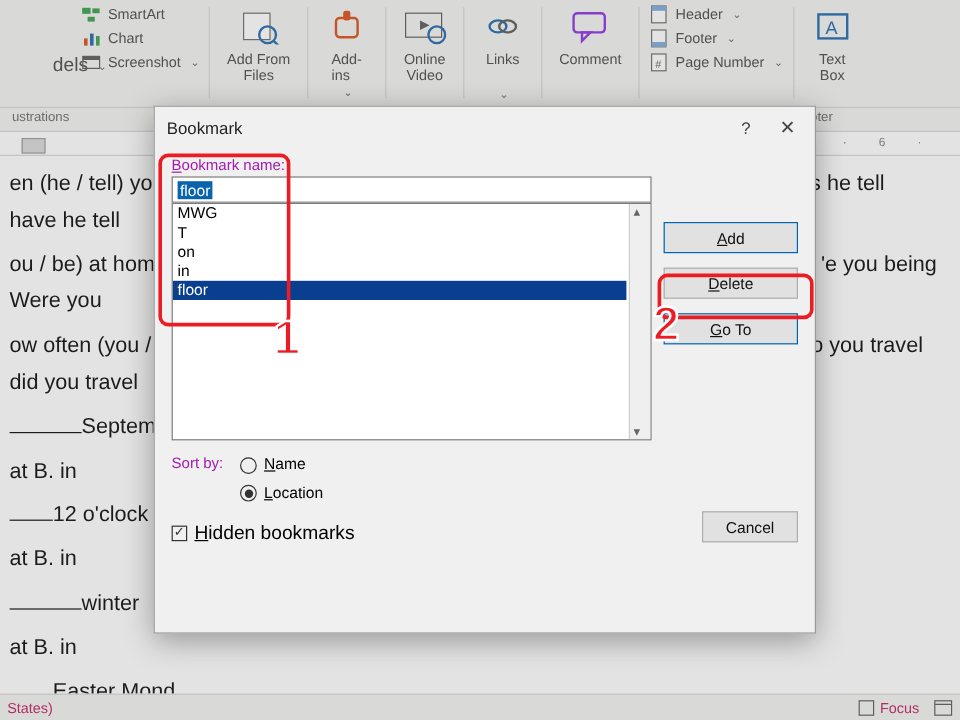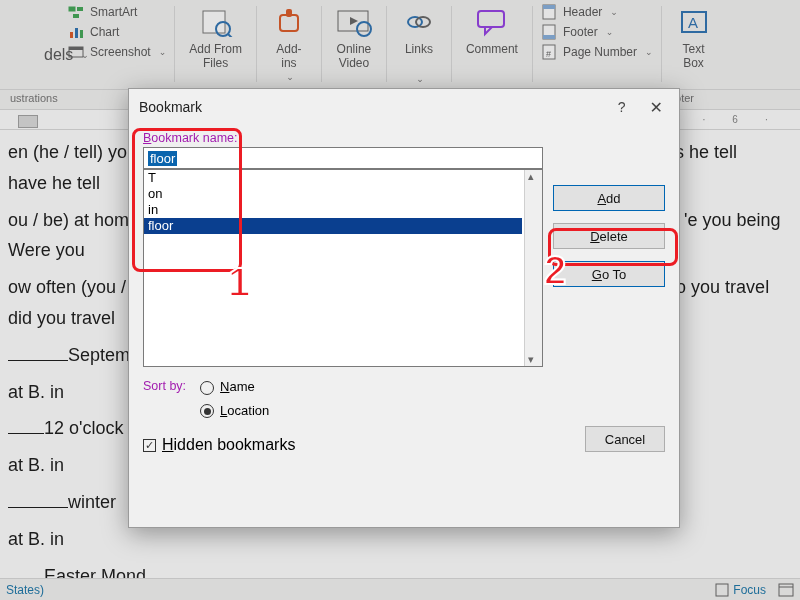--- a/index.html
+++ b/index.html
@@ -20,21 +20,21 @@
   .group-label { padding:2px 10px; }
 
   .ruler { position:absolute; top:112px; left:0; right:0; height:18px; background:#fff; border-bottom:1px solid #d6d6d6; }
   .ruler::before { content:""; position:absolute; left:18px; top:3px; width:18px; height:11px; background:#d8d8d8; border:1px solid #999; }
   .ruler-right { position:absolute; right:20px; top:2px; font-size:10px; color:#777; letter-spacing:12px; }
 
   .doc { position:absolute; top:132px; left:0; right:0; bottom:22px; font-family:"Times New Roman",serif; font-size:18px; color:#000; padding:6px 10px 0 8px; line-height:1.6; }
   .doc .blank { display:inline-block; border-bottom:1px solid #000; width:60px; height:14px; vertical-align:baseline;}
   .doc p { margin:0 0 8px 0; }
 
-  .statusbar { position:absolute; bottom:0; left:0; right:0; height:22px; background:#f3f2f1; border-top:1px solid #d6d6d6; display:flex; align-items:center; font-size:12px; color:#0369a1; padding:0 6px; justify-content:space-between;text-align:right;}
+  .statusbar { position:absolute; bottom:0; left:0; right:0; height:22px; background:#f3f2f1; border-top:1px solid #d6d6d6; display:flex; align-items:center; font-size:12px; color:#be185d; padding:0 6px; justify-content:space-between;text-align:right;}
   .status-right { display:flex; align-items:center; gap:12px; }
   .focus-btn { display:flex; align-items:center; gap:4px; }
 
   
   .dialog { position:absolute; top:88px; left:128px; width:552px; height:440px; background:#f0f0f0; border:1px solid #9a9a9a; box-shadow:0 6px 24px rgba(0,0,0,0.35); z-index:20; }
   .titlebar { height:36px; display:flex; align-items:center; justify-content:space-between; padding:0 10px; font-size:14px; color:#222;}
   .titlebar-right { display:flex; gap:18px; align-items:center; color:#444; }
   .closex { font-size:16px; padding:0 6px;}
   .dlgbody { position:relative; padding:6px 14px 10px 14px; }
   .lbl { font-size:12.5px; color:#a21caf; }
@@ -121,21 +121,21 @@
   </div>
   <div class="ribbon-sep"></div>
   <div class="ribbon-group">
     <div class="big-item">
       <span class="big-icon">
         <svg width="30" height="30">
             <rect x="6" y="8" width="18" height="16" rx="3" fill="none" stroke="#d9480f" stroke-width="2"></rect>
             <rect x="12" y="2" width="6" height="8" rx="2" fill="#d9480f"></rect>
           </svg>
       </span>
-      <span style="white-space:pre; text-align:center;">Add-
+      <span style="white-space:pre; ">Add-
 ins</span>
         <span class="caret">⌄</span>
     </div>
   </div>
   <div class="ribbon-sep"></div>
   <div class="ribbon-group">
     <div class="big-item">
       <span class="big-icon">
         <svg width="36" height="30">
             <rect x="2" y="4" width="30" height="20" fill="none" stroke="#555"></rect>
@@ -253,20 +253,21 @@
       <span>?</span>
       <span class="closex">✕</span>
     </span>
   </div>
   <div class="dlgbody">
     <div class="lbl"><u>B</u><span>ookmark name:</span></div>
     <div class="name-input">
       <span class="seltext">floor</span>
     </div>
     <div class="listbox">
+      <div class="item">MWG</div>
       <div class="item">T</div>
       <div class="item">on</div>
       <div class="item">in</div>
       <div class="item selected">floor</div>
       <div class="list-scroll"></div>
     </div>
 
     <div class="btncol">
       <div class="winbtn primary">
           <u>A</u>

